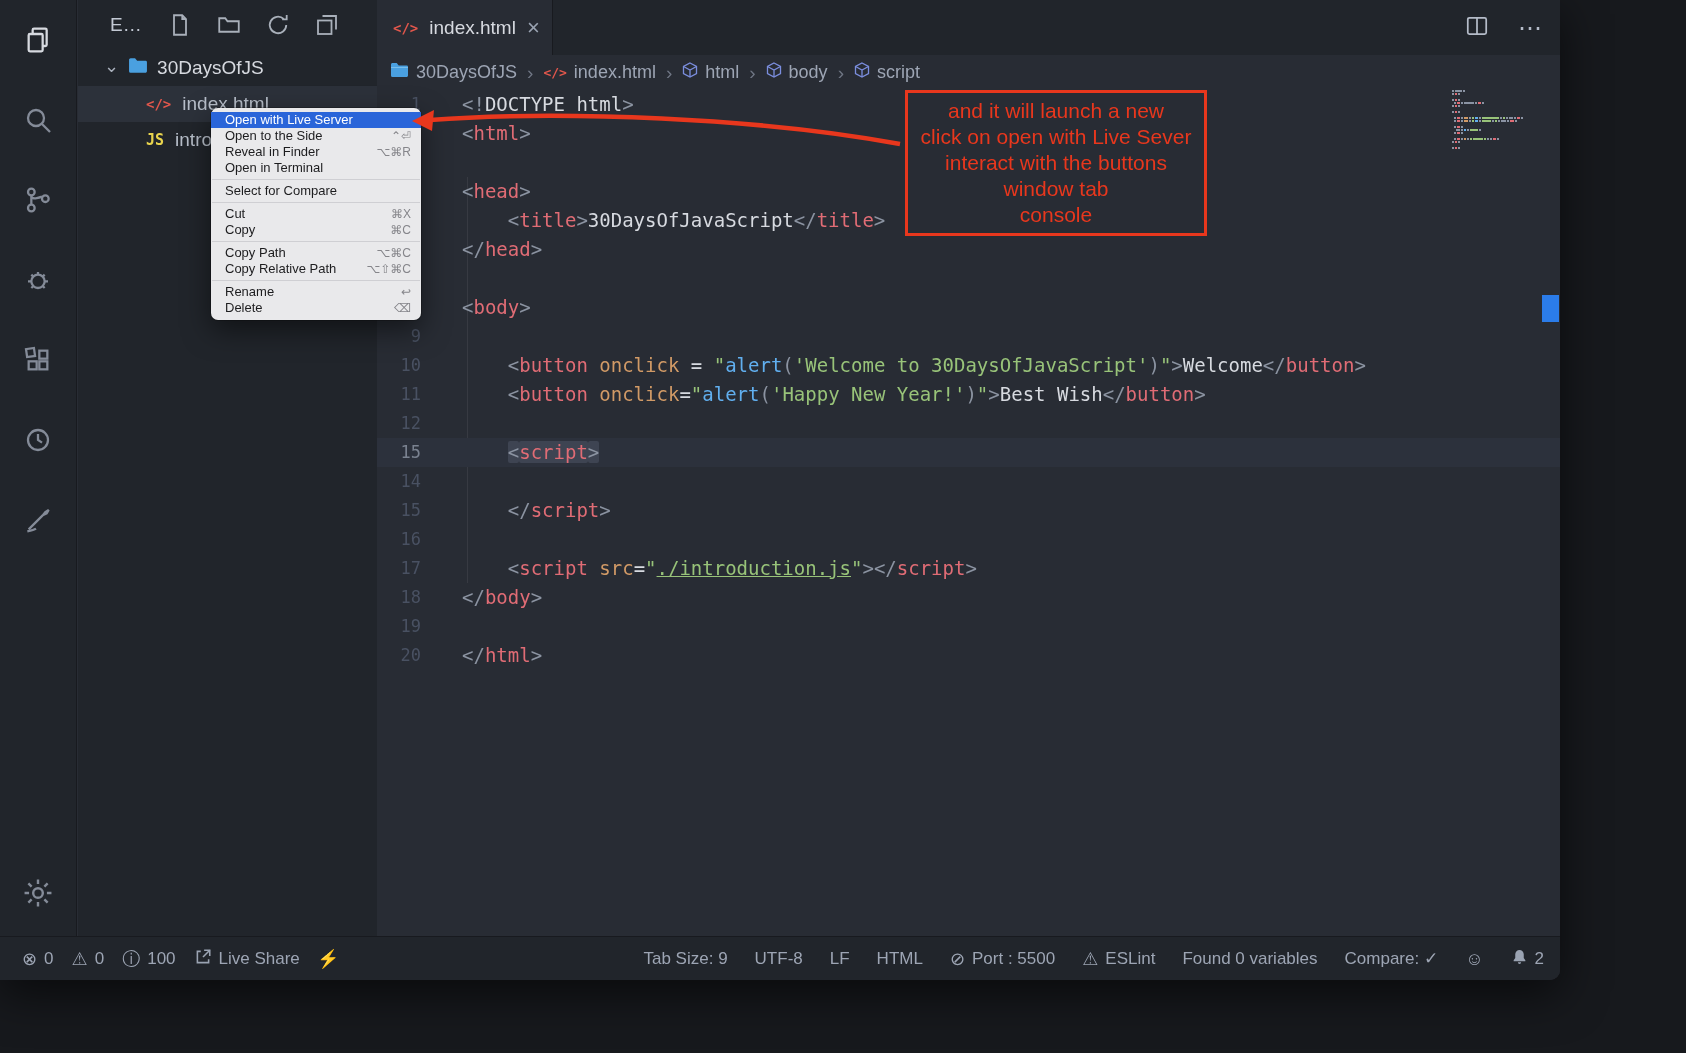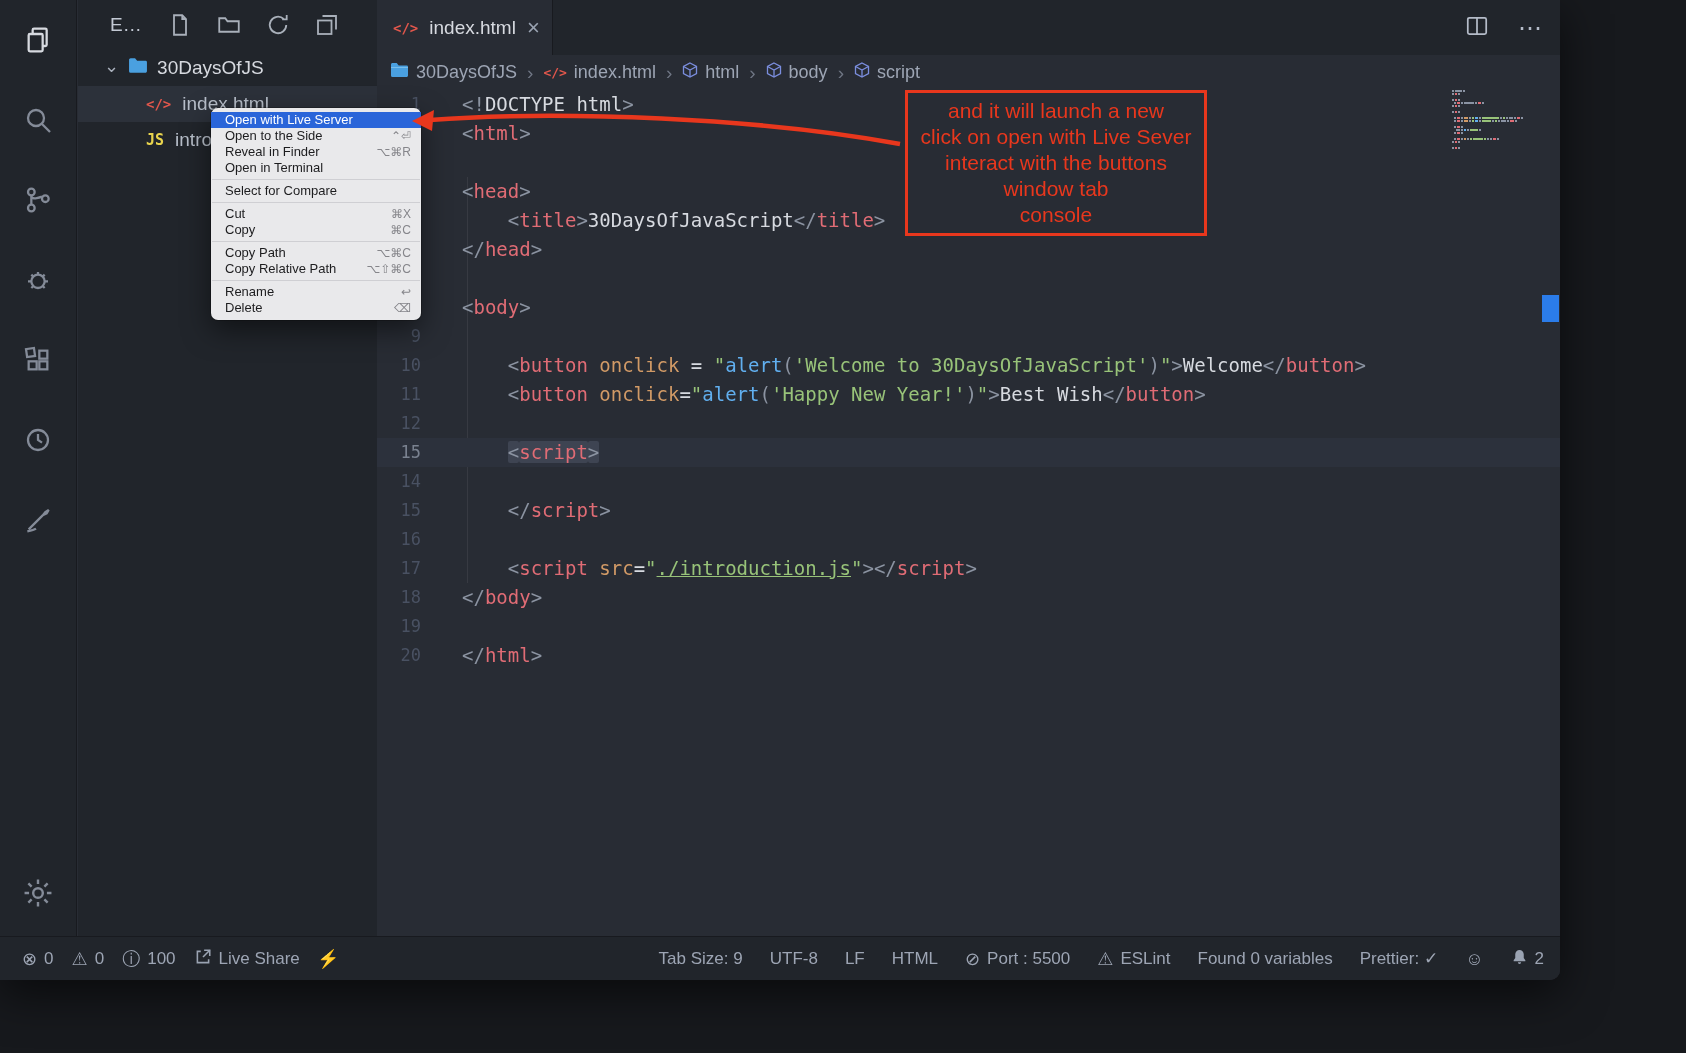--- a/index.html
+++ b/index.html
@@ -511,21 +511,21 @@
             <span class="st-label">Port : 5500</span>
           </div>
           <div class="st-item">
             <span class="st-ic">⚠</span>
             <span class="st-label">ESLint</span>
           </div>
           <div class="st-item">
             <span class="st-label">Found 0 variables</span>
           </div>
           <div class="st-item">
-            <span class="st-label">Prettier: ✓</span>
+            <span class="st-label">Compare: ✓</span>
           </div>
           <div class="st-item">
             <span class="st-ic">☺</span>
           </div>
           <div class="st-item">
             <span class="st-ic"><svg width="17" height="18" viewBox="0 0 16 16" fill="#9aa3b2">
                 <path d="M8 1.5a4 4 0 0 0-4 4V9L2.5 11v1h11v-1L12 9V5.5a4 4 0 0 0-4-4zM6.5 13a1.5 1.5 0 0 0 3 0z"></path>
               </svg></span>
             <span class="st-label">2</span>
           </div>

